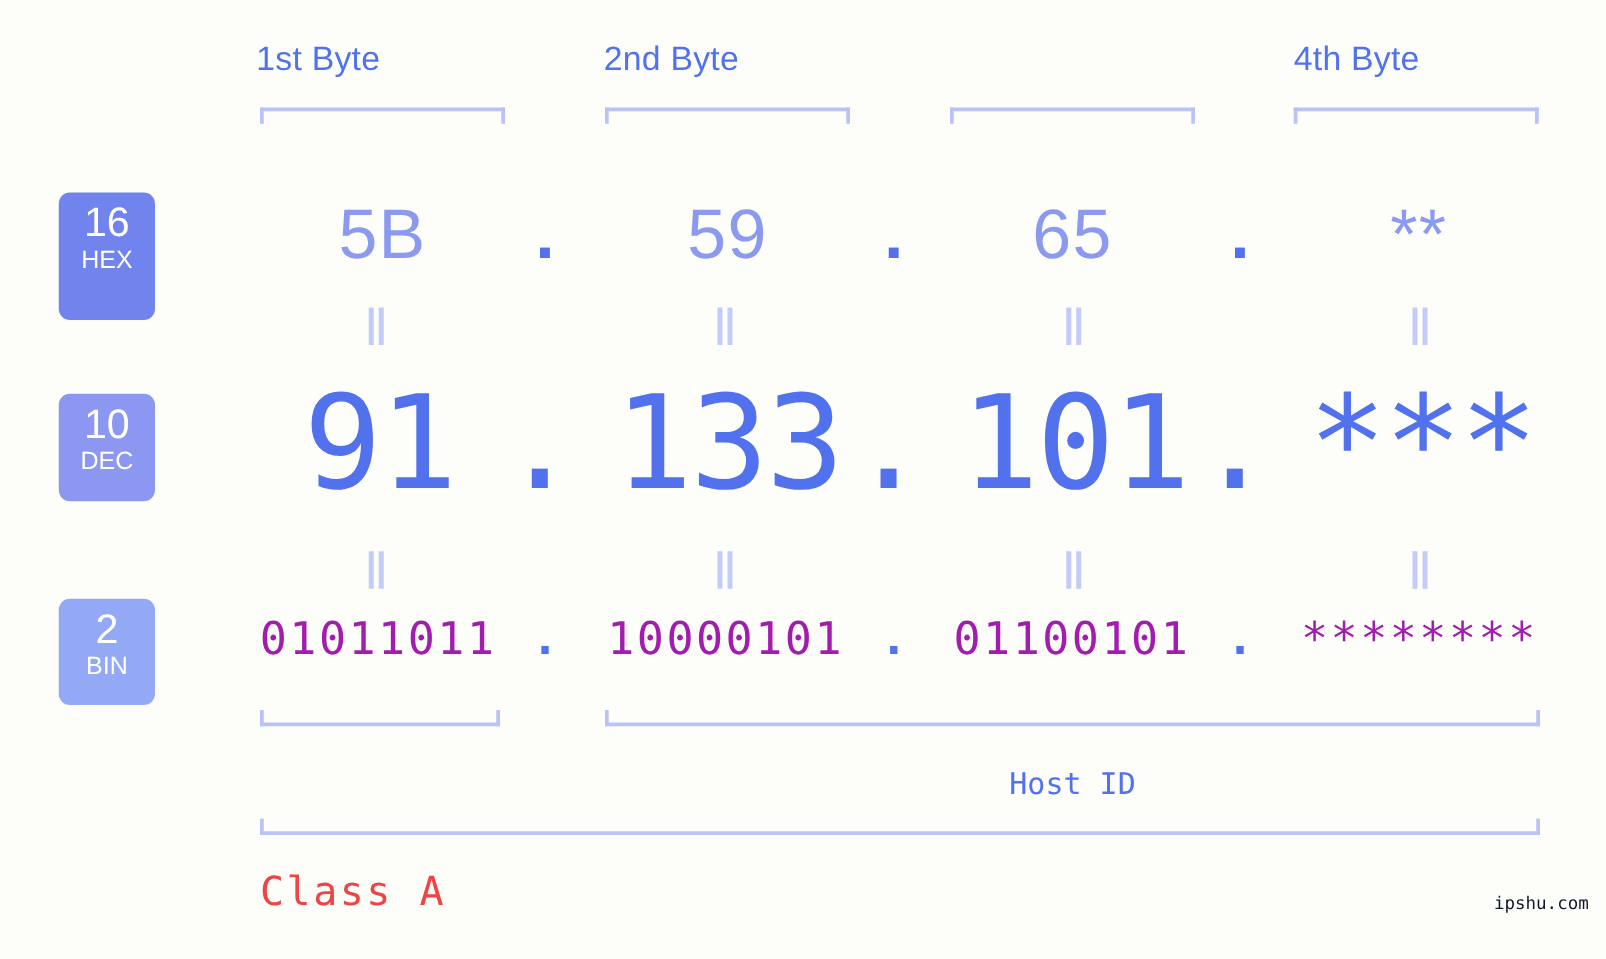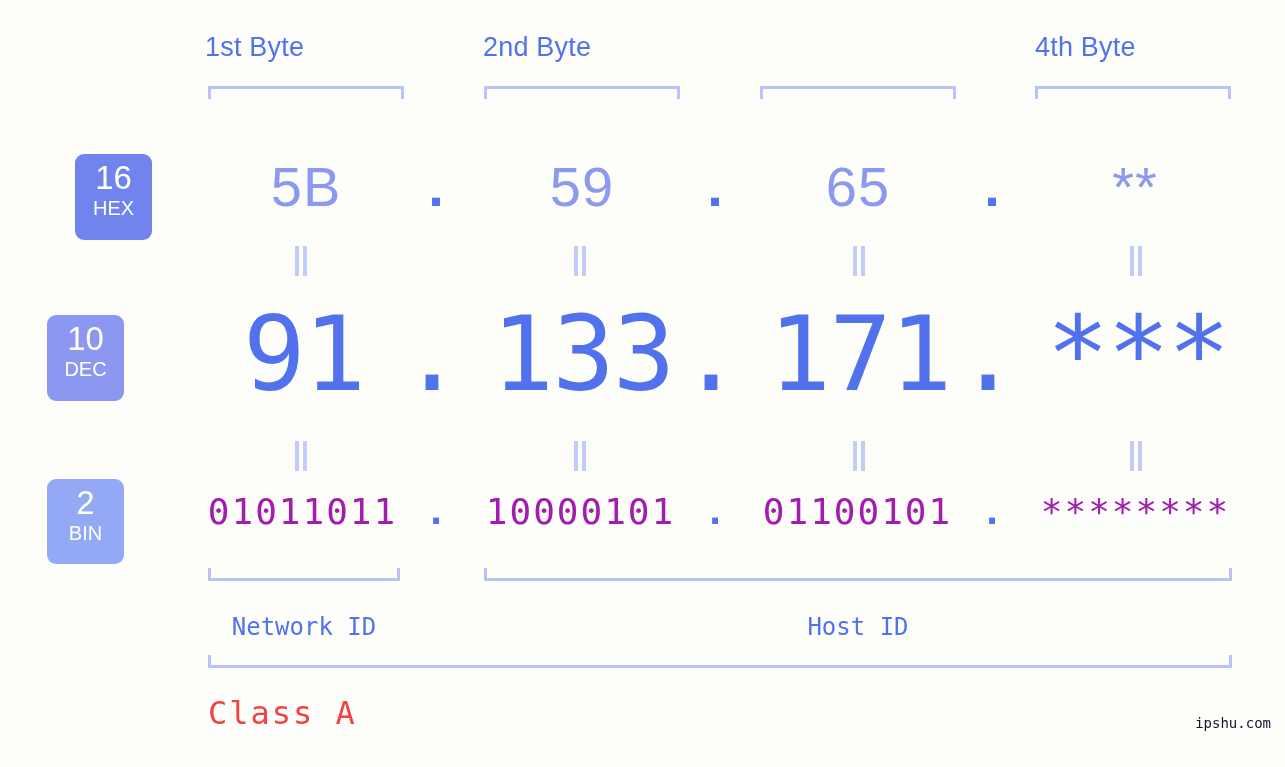--- a/index.html
+++ b/index.html
@@ -69,21 +69,21 @@
     font-size: 33px;
     line-height: 36px;
     font-weight: 400;
   }
   .badge .badge-name {
     display: block;
     font-size: 20px;
     line-height: 24px;
     font-weight: 400;
   }
-  #badge-hex { top: 154px; height: 86px; background: #7183ec; margin-left: 28px; }
+  #badge-hex { top: 154px; height: 102px; background: #7183ec; }
   #badge-dec { top: 315px; height: 86px; background: #8b97f0; }
   #badge-bin { top: 479px; height: 85px; background: #93a9f5; }
 
   
   .value-cell {
     position: absolute;
     text-align: center;
     white-space: nowrap;
   }
   .dot-sep {
@@ -235,21 +235,21 @@
   <div class="eqmark" style="left:291px;top:246px;"><i></i><i></i></div>
   <div class="eqmark" style="left:570px;top:246px;"><i></i><i></i></div>
   <div class="eqmark" style="left:849px;top:246px;"><i></i><i></i></div>
   <div class="eqmark" style="left:1126px;top:246px;"><i></i><i></i></div>
 
   <div class="row-dec">
     <div class="value-cell" style="left:196px;width:215px;">91</div>
     <div class="dot-sep" style="left:392px;width:80px;">.</div>
     <div class="value-cell" style="left:475px;width:215px;">133</div>
     <div class="dot-sep" style="left:671px;width:80px;">.</div>
-    <div class="value-cell" style="left:752px;width:215px;">171</div>
+    <div class="value-cell" style="left:752px;width:215px;">101</div>
     <div class="dot-sep" style="left:948px;width:80px;">.</div>
     <div class="value-cell" style="left:1030px;width:215px;">***</div>
   </div>
 
   <div class="eqmark" style="left:291px;top:441px;"><i></i><i></i></div>
   <div class="eqmark" style="left:570px;top:441px;"><i></i><i></i></div>
   <div class="eqmark" style="left:849px;top:441px;"><i></i><i></i></div>
   <div class="eqmark" style="left:1126px;top:441px;"><i></i><i></i></div>
 
   <div class="row-bin">
@@ -258,21 +258,20 @@
     <div class="value-cell" style="left:478px;width:205px;">10000101</div>
     <div class="dot-sep" style="left:675px;width:80px;">.</div>
     <div class="value-cell" style="left:755px;width:205px;">01100101</div>
     <div class="dot-sep" style="left:952px;width:80px;">.</div>
     <div class="value-cell" style="left:1033px;width:205px;">********</div>
   </div>
 
   <div class="bracket-up" style="left:208px;top:568px;width:192px;"></div>
   <div class="bracket-up" style="left:484px;top:568px;width:748px;"></div>
 
-  <div class="id-label" style="left:208px;top:613px;width:192px;">Network ID</div>
   <div class="id-label" style="left:484px;top:613px;width:748px;">Host ID</div>
 
   <div class="bracket-up" style="left:208px;top:655px;width:1024px;"></div>
   <div id="class-label" style="left:208px;width:1024px;">Class A</div>
 
   <div id="watermark">ipshu.com</div>
 
 </div>
 
 </body></html>

